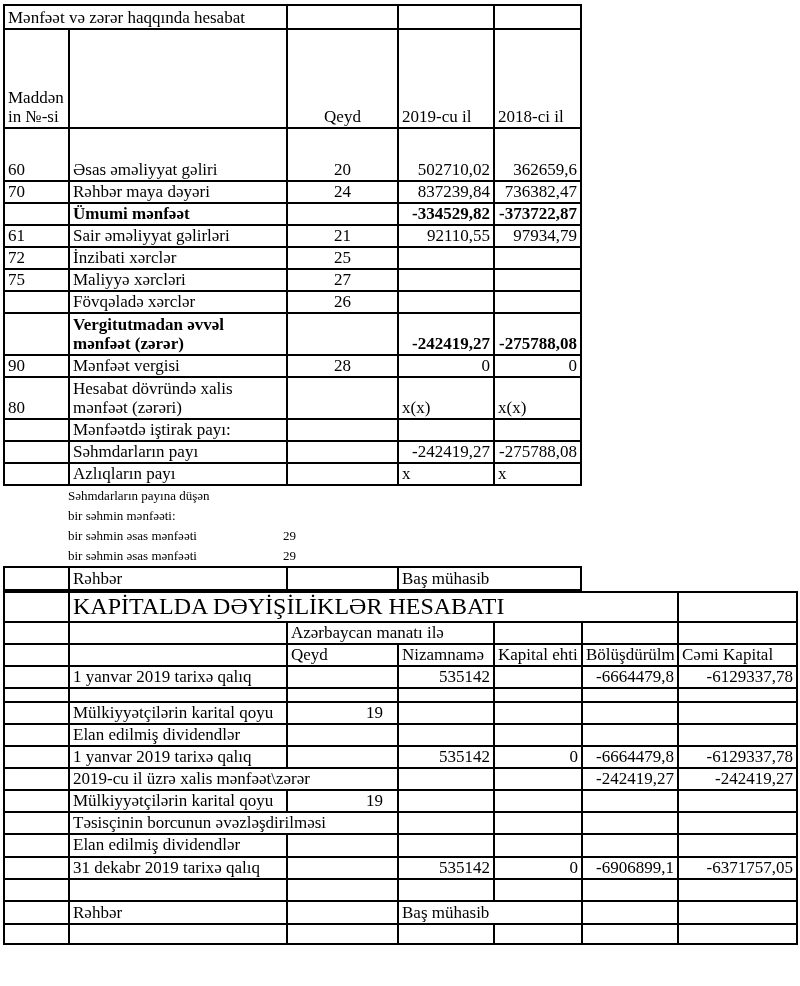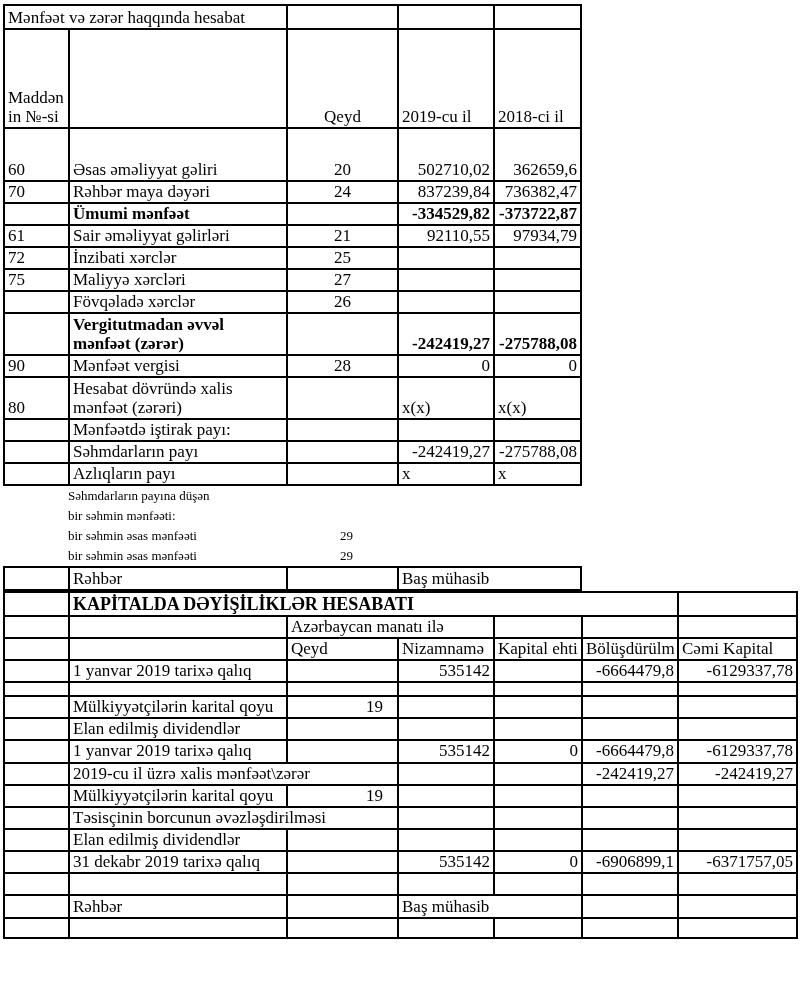--- a/index.html
+++ b/index.html
@@ -13,26 +13,26 @@
   .h24{height:24px}.h42{height:42px}.h53{height:53px}.h86{height:99px}
   
   .no{text-align:left;padding-right:2px}
   .lbl{text-align:left}
   .qeyd{text-align:center}
   .qeyd-r{text-align:right;padding-right:14px}
   .val{text-align:right;padding-right:3px}
   .xv{text-align:left}
   .b{font-weight:bold}
   .wrap{white-space:normal;overflow-wrap:break-word;word-wrap:break-word;}
-  .title2{font-weight:bold;font-size:18px;}
+  .title2{font-weight:normal;font-size:24px;}
   
   .fnblock{margin:0;}
   .fnrow{height:20px;position:relative;font-size:13px;line-height:20px;}
   .fnlbl{position:absolute;left:65px;top:0;}
-  .fnqeyd{position:absolute;left:288px;top:0;width:111px;text-align:center;}
+  .fnqeyd{position:absolute;left:280px;top:0;width:111px;}
 </style>
 </head>
 <body>
 
 <div class="page">
 
   <table style="width:577px">
     <colgroup>
       <col style="width:65px">
         <col style="width:218px">

